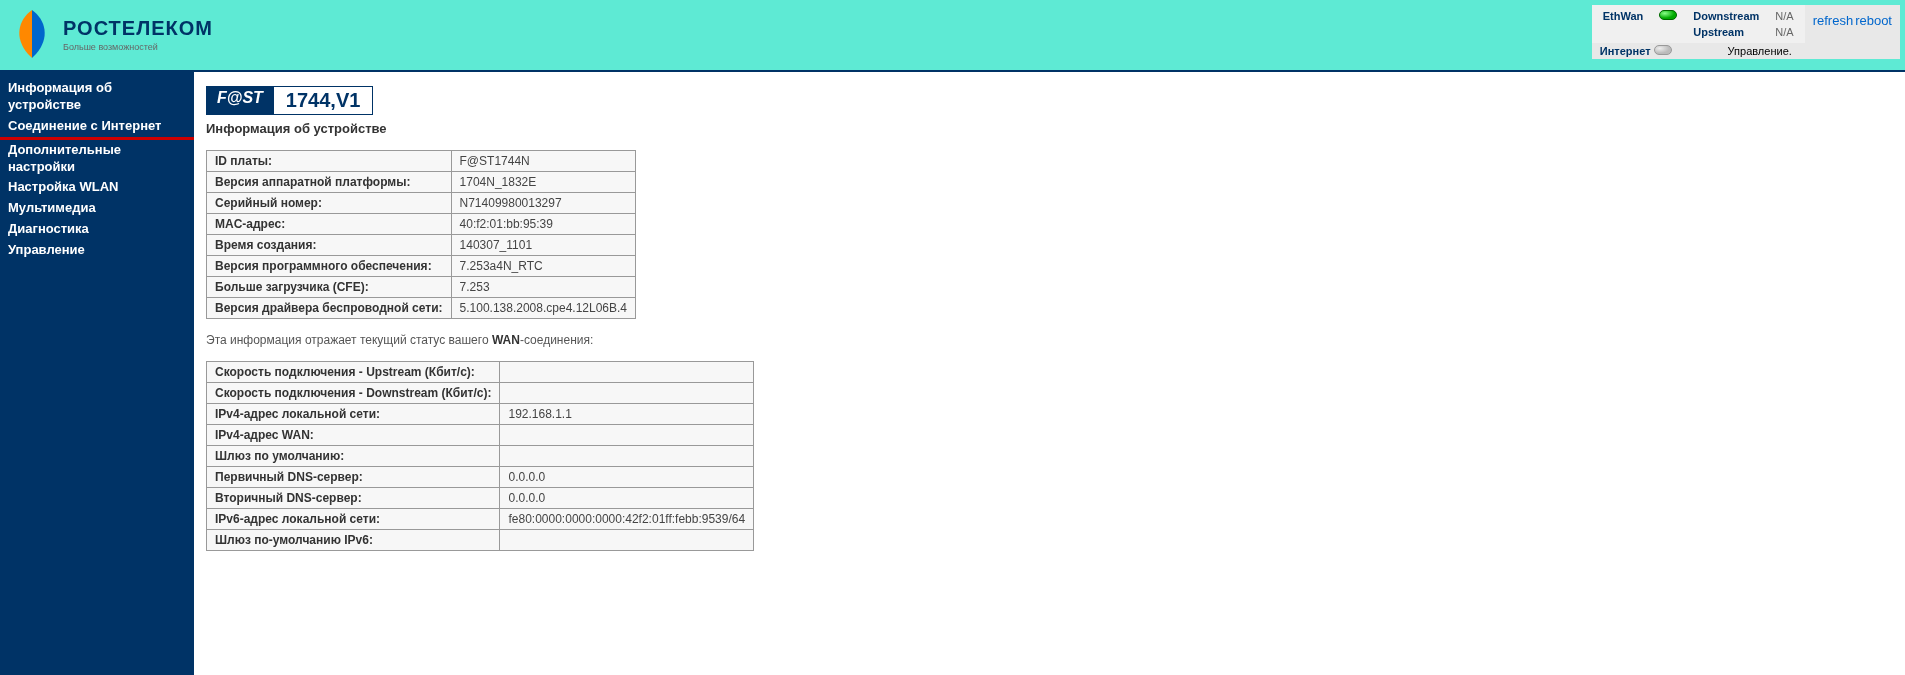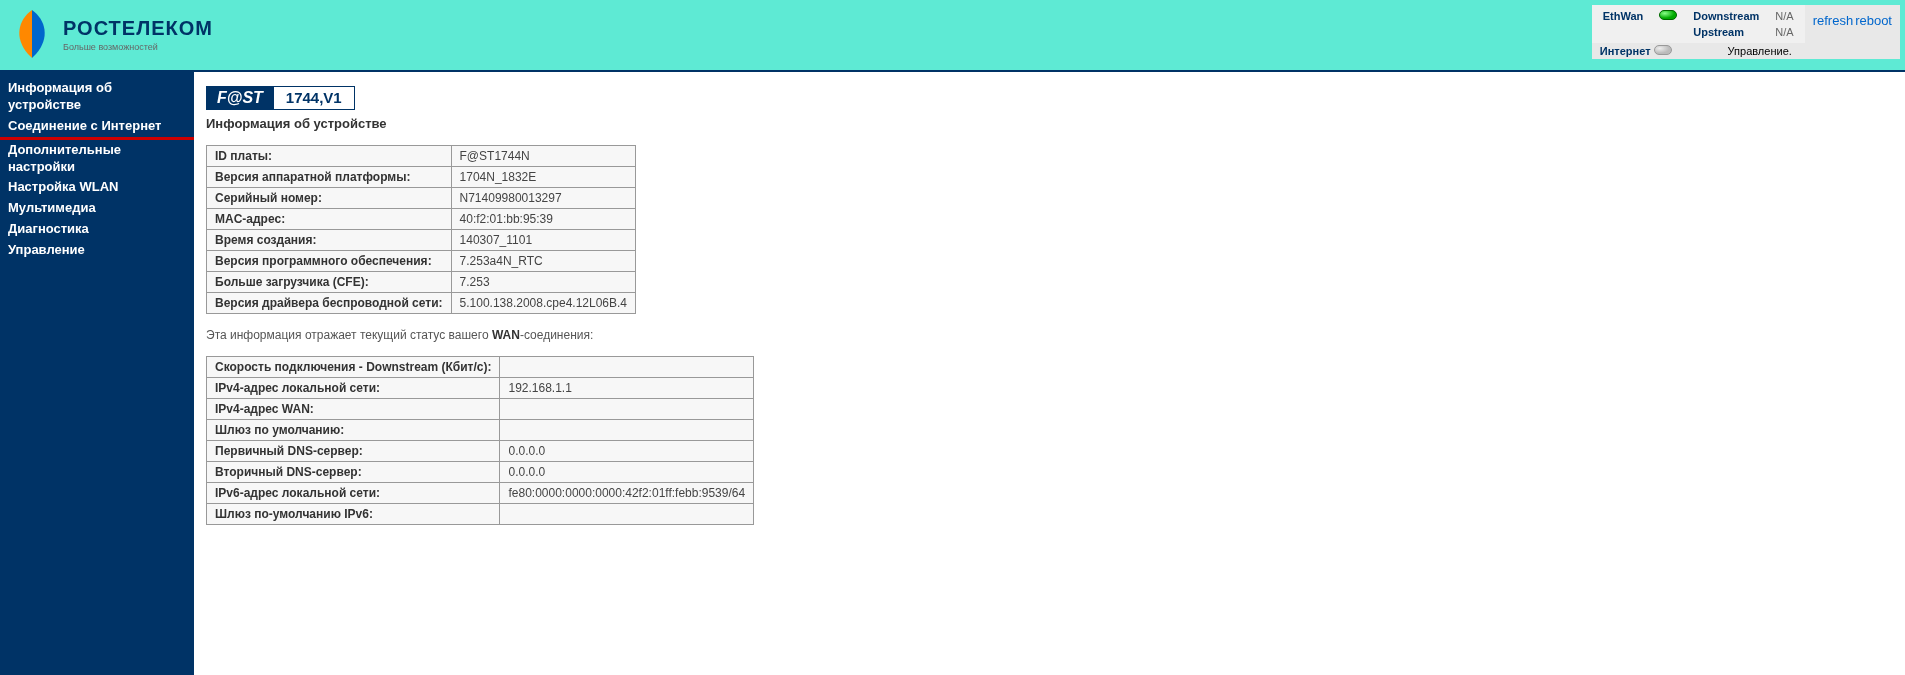--- a/index.html
+++ b/index.html
@@ -130,21 +130,21 @@
   font-weight: bold;
   font-style: italic;
   padding: 2px 10px;
   font-size: 16px;
 }
 .badge-right {
   background: #fff;
   color: #003366;
   font-weight: bold;
   padding: 2px 12px;
-  font-size: 15px;
+  font-size: 20px;
   border-left: 1px solid #003366;
 }
 .section-title {
   font-size: 13px;
   font-weight: bold;
   color: #333;
   margin-bottom: 14px;
 }
 .info-table {
   border-collapse: collapse;
@@ -277,20 +277,24 @@
         </tbody>
     </table>
 
     <div class="note">
       <span>Эта информация отражает текущий статус вашего </span><b>WAN</b><span>-соединения:</span>
     </div>
 
     <table class="info-table wan-table">
       <tbody id="wan-info-body">
           <tr>
+            <td class="label">Скорость подключения - Upstream (Кбит/с):</td>
+            <td class="value"></td>
+          </tr>
+          <tr>
             <td class="label">Скорость подключения - Downstream (Кбит/с):</td>
             <td class="value"></td>
           </tr>
           <tr>
             <td class="label">IPv4-адрес локальной сети:</td>
             <td class="value">192.168.1.1</td>
           </tr>
           <tr>
             <td class="label">IPv4-адрес WAN:</td>
             <td class="value"></td>

